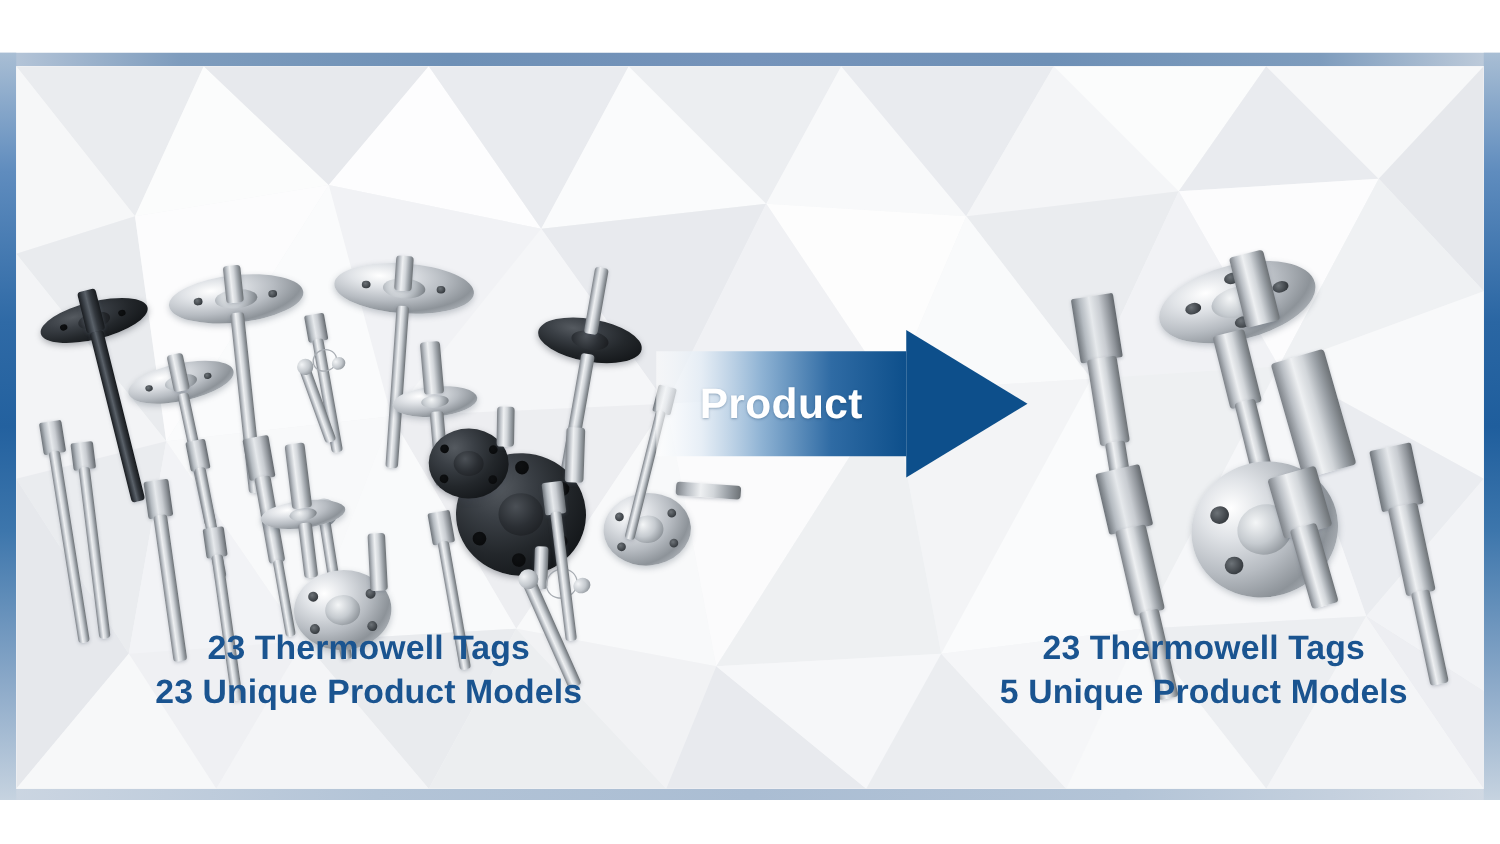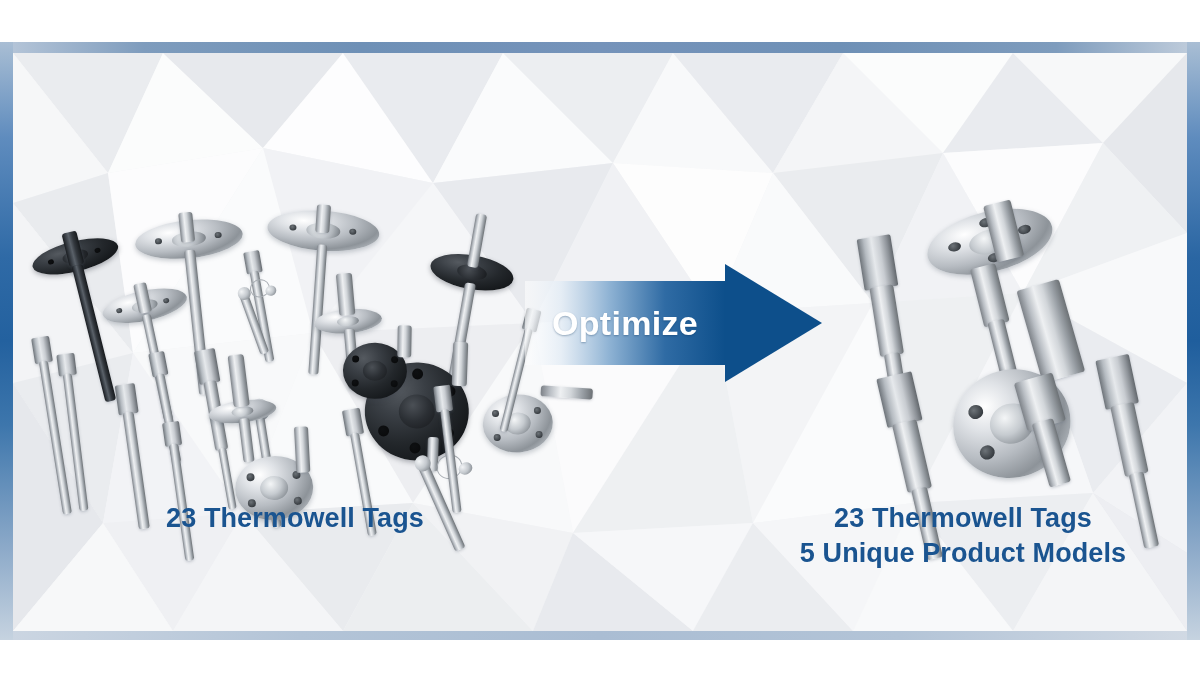--- a/index.html
+++ b/index.html
@@ -485,25 +485,26 @@
         </defs>
 
         <rect x="512" y="228" width="200" height="84" fill="url(#arrowGrad)"></rect>
 
         <polygon points="712,211 712,329 809,270" fill="#0d4f8b"></polygon>
       </svg>
 
       <div style="position:absolute; left:512px; top:228px; width:200px; height:84px;
                   display:flex; align-items:center; justify-content:center;">
         <span style="color:#ffffff; font-weight:bold; font-size:34px; letter-spacing:0.3px;
-                     text-shadow:0 1px 2px rgba(10,50,90,0.35);">Optimize</span>
+                     text-shadow:0 1px 2px rgba(10,50,90,0.35);">Product</span>
       </div>
 
       <div class="caption" id="caption-left">
         <span class="caption-line">23 Thermowell Tags</span>
+        <span class="caption-line">23 Unique Product Models</span>
       </div>
 
       <div class="caption" id="caption-right">
         <span class="caption-line">23 Thermowell Tags</span>
         <span class="caption-line">5 Unique Product Models</span>
       </div>
 
     </div>
   </div>
 </div>

